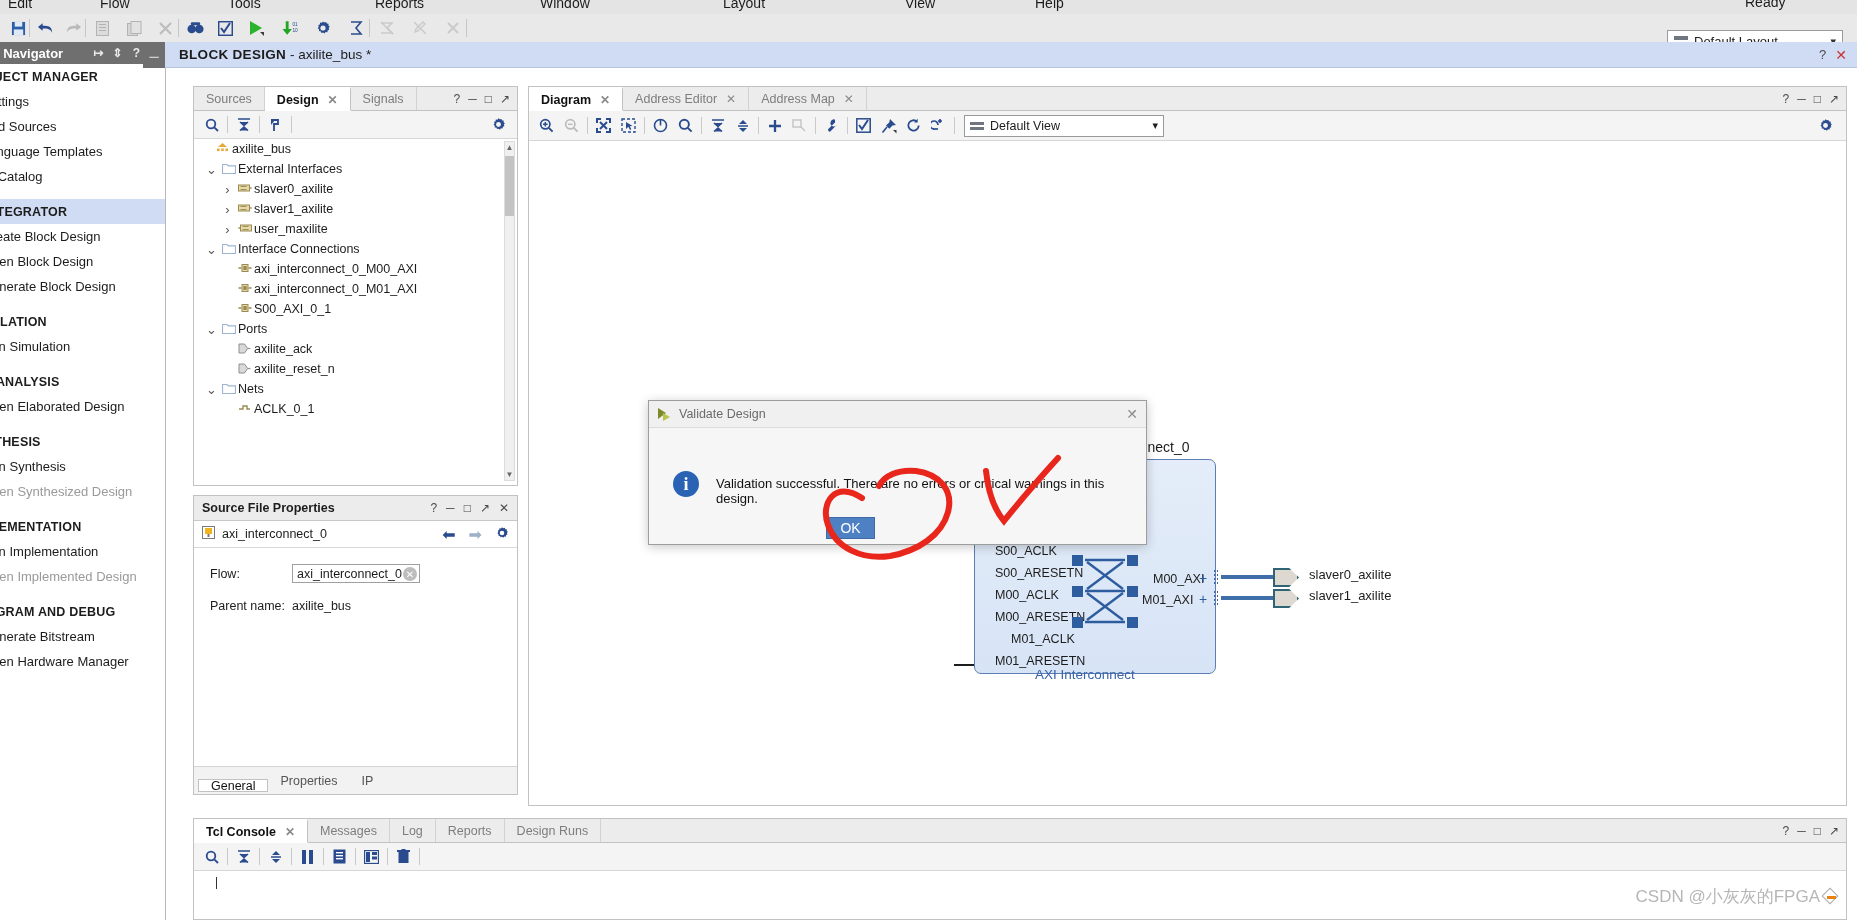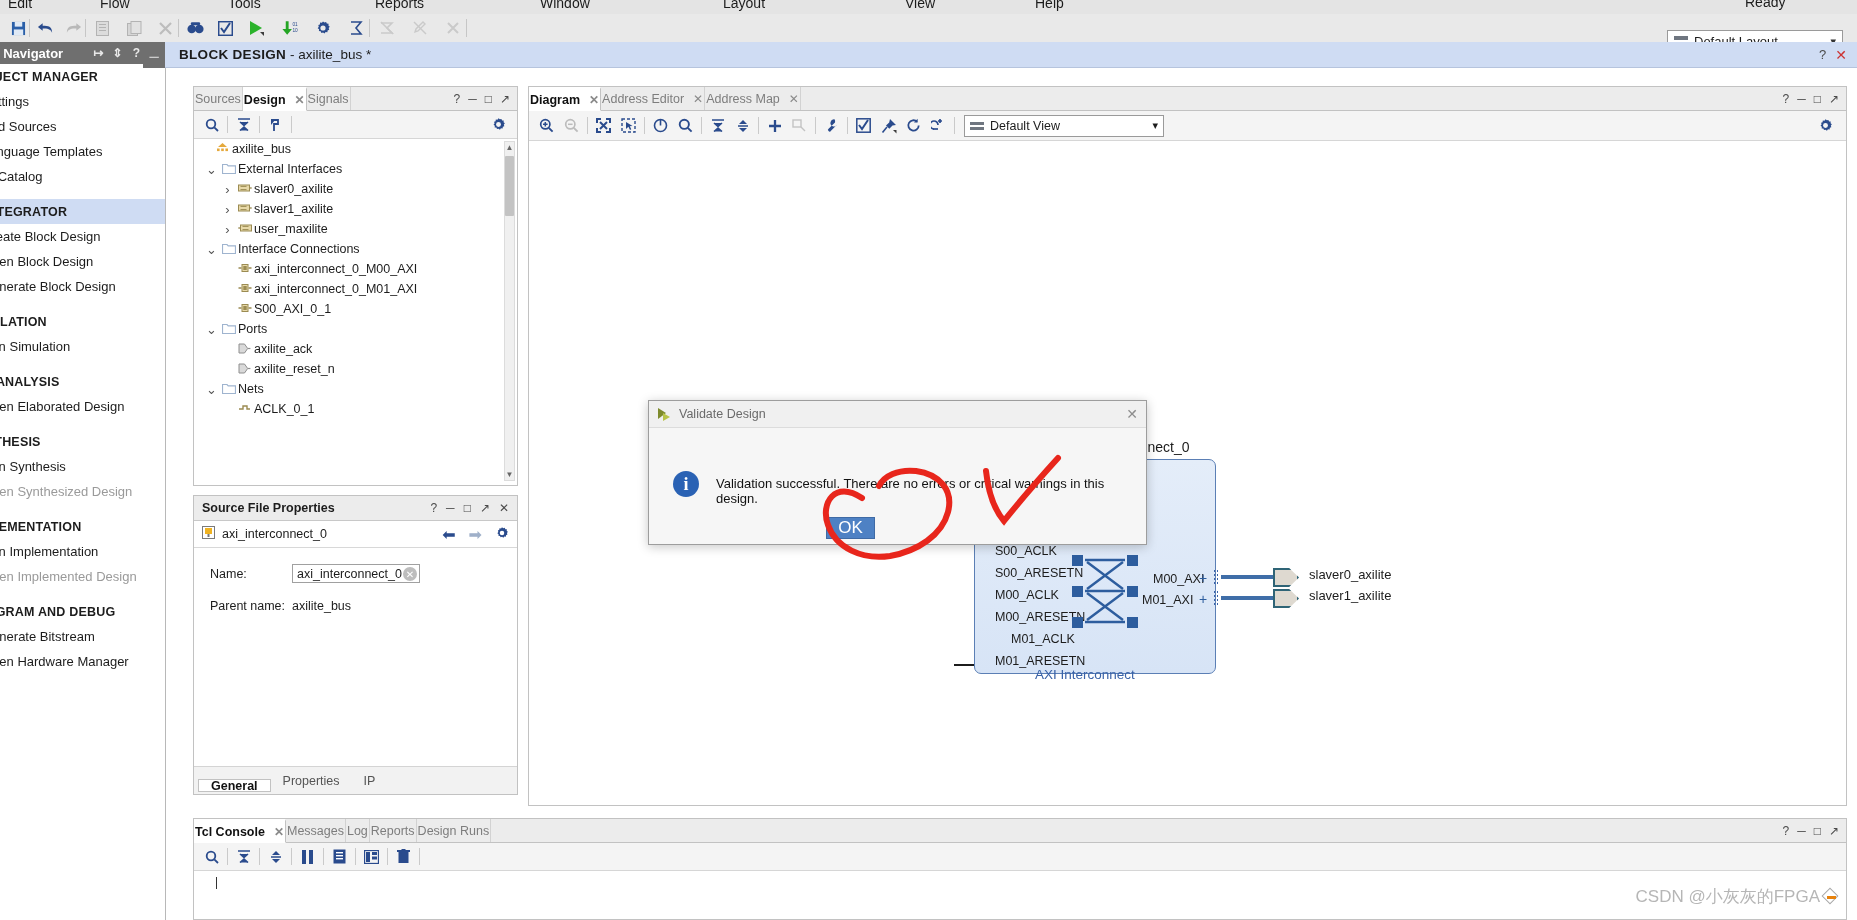--- a/index.html
+++ b/index.html
@@ -100,21 +100,21 @@
     box-sizing: border-box; padding-bottom: 4px;
   }
 
   
   .panel { position: absolute; background: #ffffff; border: 1px solid #c2c2c2; box-sizing: border-box; }
   .tabstrip {
     height: 24px; background: #ececec; border-bottom: 1px solid #c2c2c2;
     display: flex; align-items: stretch; box-sizing: border-box;
   }
   .tab {
-    display: flex; align-items: center; padding: 0 1px; font-size: 12.5px;
+    display: flex; align-items: center; padding: 0 12px; font-size: 12.5px;
     color: #7d7d7d; border-right: 1px solid #d2d2d2; box-sizing: border-box;
     white-space: nowrap;
   }
   .tab.active {
     background: #ffffff; color: #111; font-weight: bold;
     border-top: 2px solid #ffffff; border-right: 1px solid #c2c2c2;
     margin-bottom: -1px; border-bottom: 1px solid #ffffff;
   }
   .tab .tclose { margin-left: 9px; color: #8a8a8a; font-size: 12px; }
   .tabstrip .strip-fill { flex: 1; border-right: none; }
@@ -183,21 +183,21 @@
   }
   .sfp-foot {
     position: absolute; left: 0; right: 0; bottom: 0; height: 27px;
     border-top: 1px solid #d4d4d4; background: #f2f2f2;
     display: flex; align-items: stretch;
   }
   .sfp-foot .ftab {
     display: flex; align-items: center; padding: 0 12px; font-size: 12.5px; color: #555;
   }
   .sfp-foot .ftab.active {
-    background: #ffffff; color: #111; font-weight: bold;
+    background: #ffffff; color: #111; font-weight: normal;
     border: 1px solid #c2c2c2; margin: 12px 0 2px 4px;
   }
 
   
   .canvas {
     position: absolute; left: 0; top: 80px; right: 0; bottom: 0;
     background: #ffffff; overflow: hidden;
   }
 
   .bd-label {
@@ -268,21 +268,21 @@
     position: absolute; left: 24px; top: 43px; width: 26px; height: 26px;
     border-radius: 50%; background: #2a62b4; color: #fff;
     font-size: 18px; font-weight: bold; font-family: "Liberation Serif", serif;
     display: flex; align-items: center; justify-content: center;
   }
   .dlg-msg { position: absolute; left: 67px; top: 48px; font-size: 13px; color: #111; }
   .dlg-ok {
     position: absolute; left: 177px; top: 89px; width: 49px; height: 22px;
     background: #4e81c4; color: #ffffff; border: 1px solid #3f6aa5;
     display: flex; align-items: center; justify-content: center;
-    font-size: 17px; box-sizing: border-box;
+    font-size: 14px; box-sizing: border-box;
   }
 
   
   .annot { position: absolute; left: 0; top: 0; pointer-events: none; }
 
   
   .tcl-body { position: absolute; left: 0; top: 52px; right: 0; bottom: 0; background: #fff; }
   .tcl-caret { position: absolute; left: 22px; top: 6px; width: 1px; height: 12px; background: #333; }
 
   .watermark {
@@ -673,21 +673,21 @@
         <span>
           <svg width="14" height="14" viewBox="0 0 16 16">
               <path d="M8 1.4 l1.4 1.1 1.7-.5 .7 1.6 1.8 .2 -.2 1.8 1.4 1.1 -1.1 1.4 .5 1.7 -1.6 .7 -.2 1.8 -1.8-.2 -1.1 1.4 -1.4-1.1 -1.7 .5 -.7-1.6 -1.8-.2 .2-1.8 -1.4-1.1 1.1-1.4 -.5-1.7 1.6-.7 .2-1.8 1.8 .2z" fill="#2a4b8d"></path>
               <circle cx="8" cy="8" r="2.6" fill="#fff"></circle>
             </svg>
         </span>
       </span>
     </div>
     <div class="sfp-body">
       <div class="sfp-row">
-        <span class="sfp-label">Name:</span>
+        <span class="sfp-label">Flow:</span>
         <span class="sfp-input">
           <span>axi_interconnect_0</span>
           <span class="clearx">✕</span>
         </span>
       </div>
       <div class="sfp-row">
         <span class="sfp-label">Parent name:</span>
         <span>axilite_bus</span>
       </div>
     </div>

